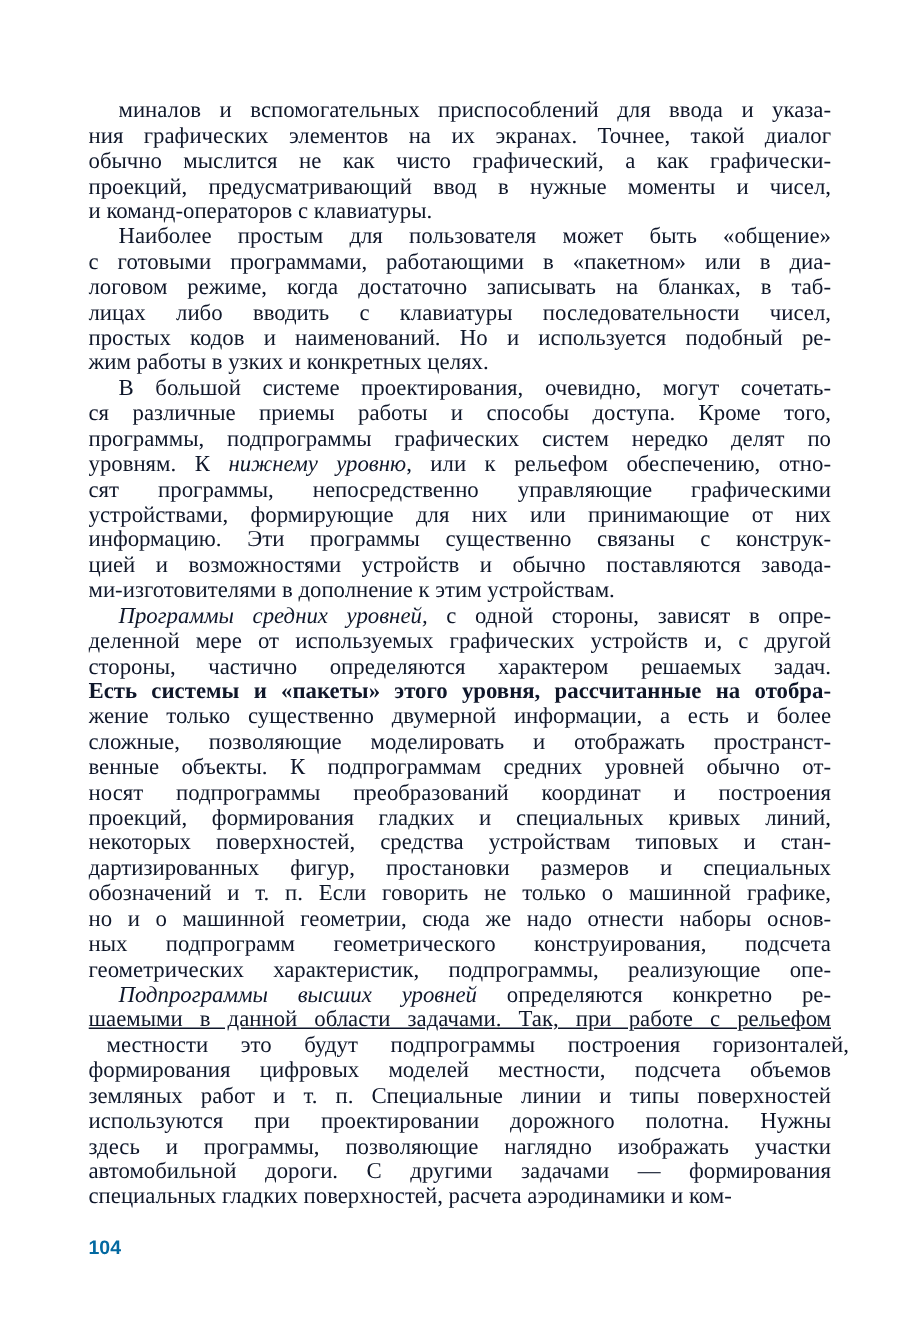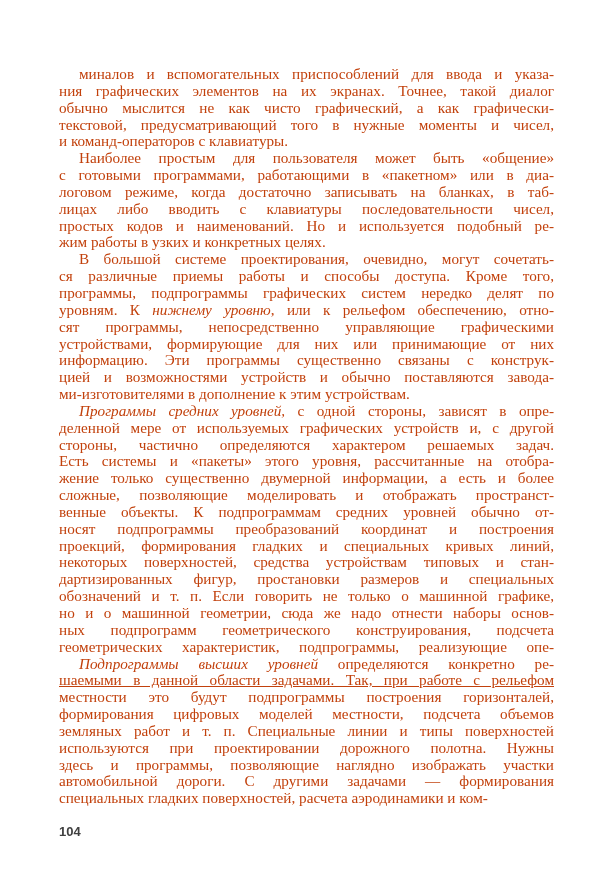--- a/index.html
+++ b/index.html
@@ -5,52 +5,52 @@
     html, body { margin: 0; padding: 0; background: #ffffff; }
     body { width: 600px; height: 886px; position: relative; overflow: hidden; }
     .page {
       position: absolute;
       left: 59px;
       top: 66px;
       width: 495px;
       font-family: "Liberation Serif", serif;
       font-size: 15.2px;
       line-height: 16.85px;
-      color: #c2410c;
+      color: #0f172a;
     }
     .line {
       display: block;
       white-space: nowrap;
       text-align: justify;
       text-align-last: justify;
       height: 16.85px;
       overflow: visible;
     }
     .line.last { text-align-last: left; }
     .line.indent { padding-left: 20px; }
     .it { font-style: italic; }
     .page-number {
       position: absolute;
       left: 59px;
       top: 824px;
       font-family: "Liberation Sans", sans-serif;
       font-weight: bold;
       font-size: 13px;
-      color: #404040;
+      color: #0369a1;
     }
   </style>
 </head>
 <body>
 
 <div class="page" id="page-body">
     <div>
       <span class="line indent" style="white-space: normal; width: 475px; overflow: hidden;">миналов и вспомогательных приспособлений для ввода и указа-</span>
       <span class="line" style="white-space: normal; width: 495px; overflow: hidden;">ния графических элементов на их экранах. Точнее, такой диалог</span>
       <span class="line" style="white-space: normal; width: 495px; overflow: hidden;">обычно мыслится не как чисто графический, а как графически-</span>
-      <span class="line" style="white-space: normal; width: 495px; overflow: hidden;">текстовой, предусматривающий того в нужные моменты и чисел,</span>
+      <span class="line" style="white-space: normal; width: 495px; overflow: hidden;">проекций, предусматривающий ввод в нужные моменты и чисел,</span>
       <span class="line last">и команд-операторов с клавиатуры.</span>
     </div>
     <div>
       <span class="line indent" style="white-space: normal; width: 475px; overflow: hidden;">Наиболее простым для пользователя может быть «общение»</span>
       <span class="line" style="white-space: normal; width: 495px; overflow: hidden;">с готовыми программами, работающими в «пакетном» или в диа-</span>
       <span class="line" style="white-space: normal; width: 495px; overflow: hidden;">логовом режиме, когда достаточно записывать на бланках, в таб-</span>
       <span class="line" style="white-space: normal; width: 495px; overflow: hidden;">лицах либо вводить с клавиатуры последовательности чисел,</span>
       <span class="line" style="white-space: normal; width: 495px; overflow: hidden;">простых кодов и наименований. Но и используется подобный ре-</span>
       <span class="line last">жим работы в узких и конкретных целях.</span>
     </div>
@@ -62,37 +62,37 @@
       <span class="line" style="white-space: normal; width: 495px; overflow: hidden;">сят программы, непосредственно управляющие графическими</span>
       <span class="line" style="white-space: normal; width: 495px; overflow: hidden;">устройствами, формирующие для них или принимающие от них</span>
       <span class="line" style="white-space: normal; width: 495px; overflow: hidden;">информацию. Эти программы существенно связаны с конструк-</span>
       <span class="line" style="white-space: normal; width: 495px; overflow: hidden;">цией и возможностями устройств и обычно поставляются завода-</span>
       <span class="line last">ми-изготовителями в дополнение к этим устройствам.</span>
     </div>
     <div>
       <span class="line indent" style="white-space: normal; width: 475px; overflow: hidden;"><span></span><span class="it">Программы средних уровней,</span><span> с одной стороны, зависят в опре-</span></span>
       <span class="line" style="white-space: normal; width: 495px; overflow: hidden;">деленной мере от используемых графических устройств и, с другой</span>
       <span class="line" style="white-space: normal; width: 495px; overflow: hidden;">стороны, частично определяются характером решаемых задач.</span>
-      <span class="line" style="white-space: normal; width: 495px; overflow: hidden;">Есть системы и «пакеты» этого уровня, рассчитанные на отобра-</span>
+      <span class="line" style="white-space: normal; width: 495px; overflow: hidden; font-weight: bold;">Есть системы и «пакеты» этого уровня, рассчитанные на отобра-</span>
       <span class="line" style="white-space: normal; width: 495px; overflow: hidden;">жение только существенно двумерной информации, а есть и более</span>
       <span class="line" style="white-space: normal; width: 495px; overflow: hidden;">сложные, позволяющие моделировать и отображать пространст-</span>
       <span class="line" style="white-space: normal; width: 495px; overflow: hidden;">венные объекты. К подпрограммам средних уровней обычно от-</span>
       <span class="line" style="white-space: normal; width: 495px; overflow: hidden;">носят подпрограммы преобразований координат и построения</span>
       <span class="line" style="white-space: normal; width: 495px; overflow: hidden;">проекций, формирования гладких и специальных кривых линий,</span>
       <span class="line" style="white-space: normal; width: 495px; overflow: hidden;">некоторых поверхностей, средства устройствам типовых и стан-</span>
       <span class="line" style="white-space: normal; width: 495px; overflow: hidden;">дартизированных фигур, простановки размеров и специальных</span>
       <span class="line" style="white-space: normal; width: 495px; overflow: hidden;">обозначений и т. п. Если говорить не только о машинной графике,</span>
       <span class="line" style="white-space: normal; width: 495px; overflow: hidden;">но и о машинной геометрии, сюда же надо отнести наборы основ-</span>
       <span class="line" style="white-space: normal; width: 495px; overflow: hidden;">ных подпрограмм геометрического конструирования, подсчета</span>
       <span class="line" style="white-space: normal; width: 495px; overflow: hidden;">геометрических характеристик, подпрограммы, реализующие опе-</span>
     </div>
     <div>
       <span class="line indent" style="white-space: normal; width: 475px; overflow: hidden;"><span></span><span class="it">Подпрограммы высших уровней</span><span> определяются конкретно ре-</span></span>
       <span class="line" style="white-space: normal; width: 495px; overflow: hidden; text-decoration: underline;">шаемыми в данной области задачами. Так, при работе с рельефом</span>
-      <span class="line" style="white-space: normal; width: 495px; overflow: hidden;">местности это будут подпрограммы построения горизонталей,</span>
+      <span class="line" style="white-space: normal; width: 495px; overflow: hidden; margin-left: 12px;">местности это будут подпрограммы построения горизонталей,</span>
       <span class="line" style="white-space: normal; width: 495px; overflow: hidden;">формирования цифровых моделей местности, подсчета объемов</span>
       <span class="line" style="white-space: normal; width: 495px; overflow: hidden;">земляных работ и т. п. Специальные линии и типы поверхностей</span>
       <span class="line" style="white-space: normal; width: 495px; overflow: hidden;">используются при проектировании дорожного полотна. Нужны</span>
       <span class="line" style="white-space: normal; width: 495px; overflow: hidden;">здесь и программы, позволяющие наглядно изображать участки</span>
       <span class="line" style="white-space: normal; width: 495px; overflow: hidden;">автомобильной дороги. С другими задачами — формирования</span>
       <span class="line last">специальных гладких поверхностей, расчета аэродинамики и ком-</span>
     </div>
   </div>
 <div class="page-number">104</div>
 

